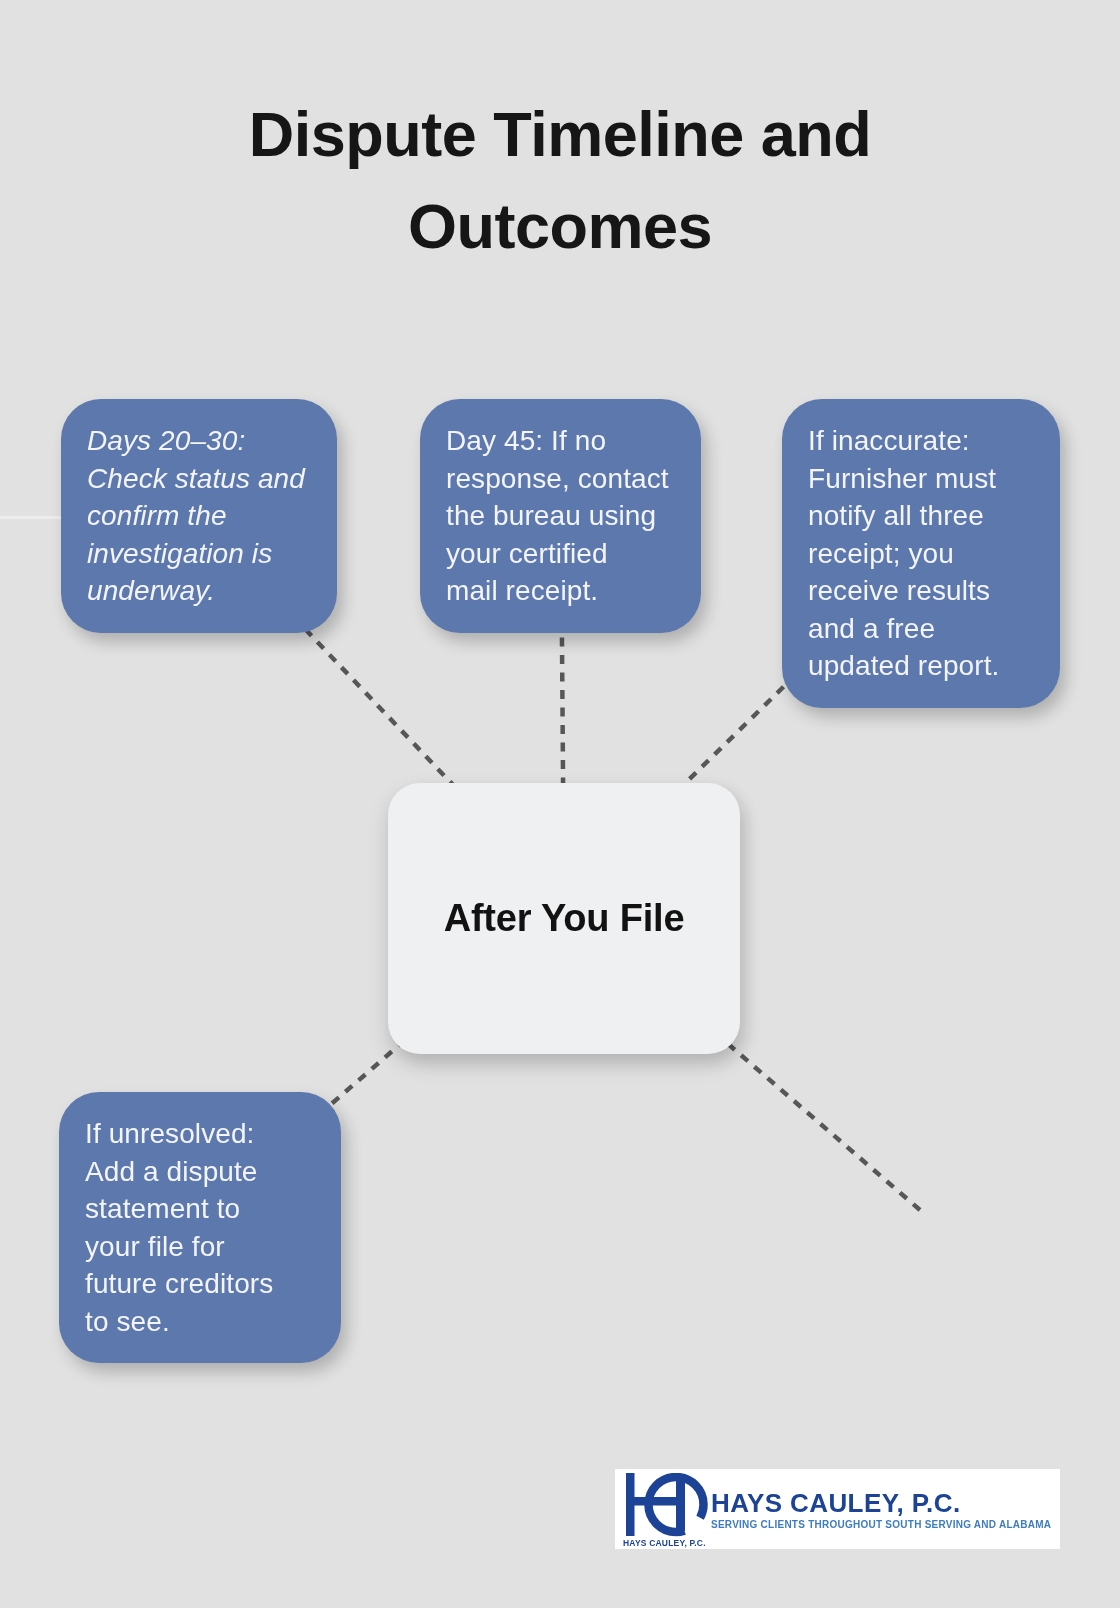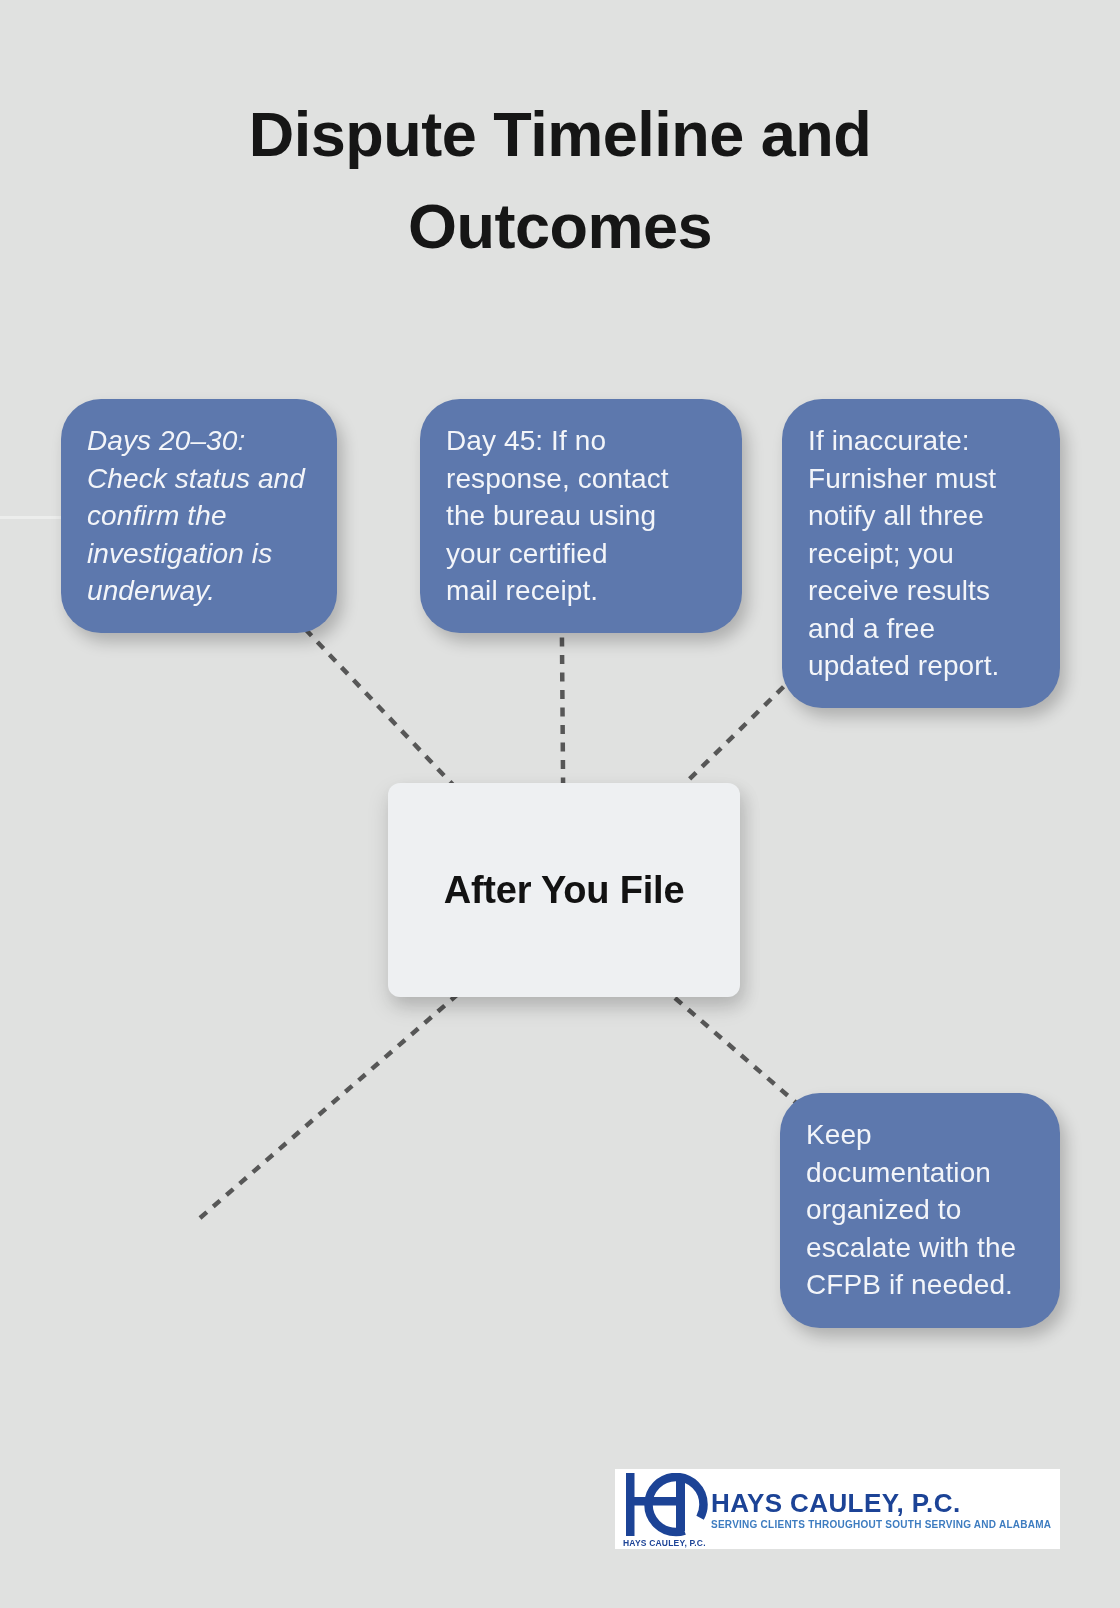--- a/index.html
+++ b/index.html
@@ -57,23 +57,23 @@
     font-size: 28px;
     line-height: 37.5px;
     white-space: pre-line;
     letter-spacing: 0.1px;
   }
   .center-node {
     position: absolute;
     left: 388px;
     top: 783px;
     width: 352px;
-    height: 214px;
+    height: 271px;
     background: #eef0f2;
-    border-radius: 12px;
+    border-radius: 32px;
     box-shadow: 0 10px 22px rgba(0,0,0,0.13), 6px 8px 16px rgba(0,0,0,0.10);
     display: flex;
     align-items: center;
     justify-content: center;
     z-index: 2;
   }
   .center-label {
     font-size: 38px;
     font-weight: 700;
     color: #121212;
@@ -135,21 +135,21 @@
   .logo-tagline {
     margin-top: 2px;
     font-size: 10px;
     font-weight: 700;
     color: #3d7cc0;
     letter-spacing: 0.25px;
     white-space: nowrap;
   }
   
   .node-top-left     { left: 61px;  top: 399px;  width: 276px; min-height: 233px; font-style: italic; }
-  .node-top-center   { left: 420px; top: 399px;  width: 322px; min-height: 233px; }
+  .node-top-center   { left: 420px; top: 399px;  width: 281px; min-height: 233px; }
   .node-top-right    { left: 782px; top: 399px;  width: 278px; min-height: 308px; }
   .node-bottom-left  { left: 59px;  top: 1092px; width: 282px; min-height: 253px; }
   .node-bottom-right { left: 780px; top: 1093px; width: 280px; min-height: 235px; }
 </style>
 </head>
 <body>
 
 <div class="canvas">
 
   <h1 class="page-title">Dispute Timeline and
@@ -184,28 +184,29 @@
   <div class="node node-top-right">
     <div class="node-text">If inaccurate:
 Furnisher must
 notify all three
 receipt; you
 receive results
 and a free
 updated report.</div>
   </div>
 
-
-  <div class="node node-bottom-right">
-    <div class="node-text">Keep
-documentation
-organized to
-escalate with the
-CFPB if needed.</div>
-  </div>
+  <div class="node node-bottom-left">
+    <div class="node-text">If unresolved:
+Add a dispute
+statement to
+your file for
+future creditors
+to see.</div>
+  </div>
+
 
   <div class="center-node">
     <div class="center-label">After You File</div>
   </div>
 
   <div class="logo-card">
     <div class="monogram-wrap">
       <svg width="86" height="64" viewBox="0 0 86 64">
 
         <circle cx="52" cy="31.5" r="27.5" fill="none" stroke="#1c4396" stroke-width="8.5" pathLength="100" stroke-dasharray="88 12" stroke-dashoffset="80"></circle>

